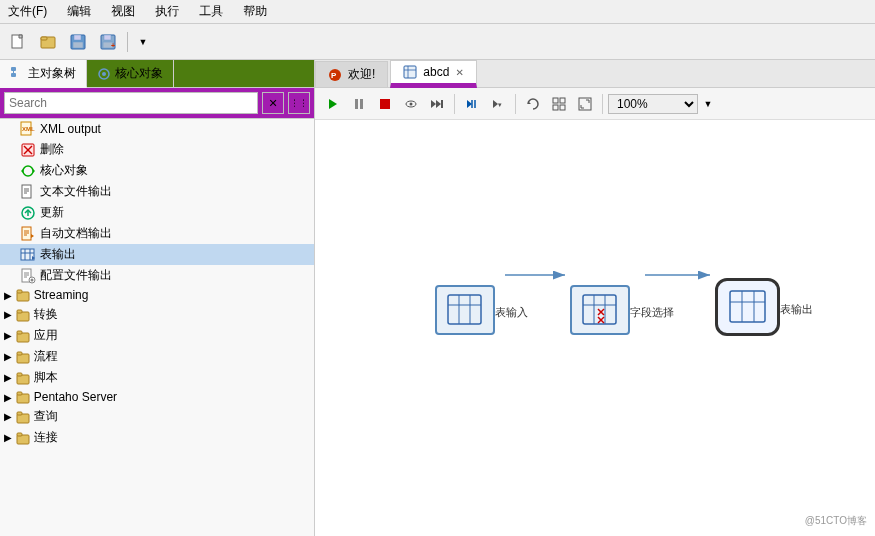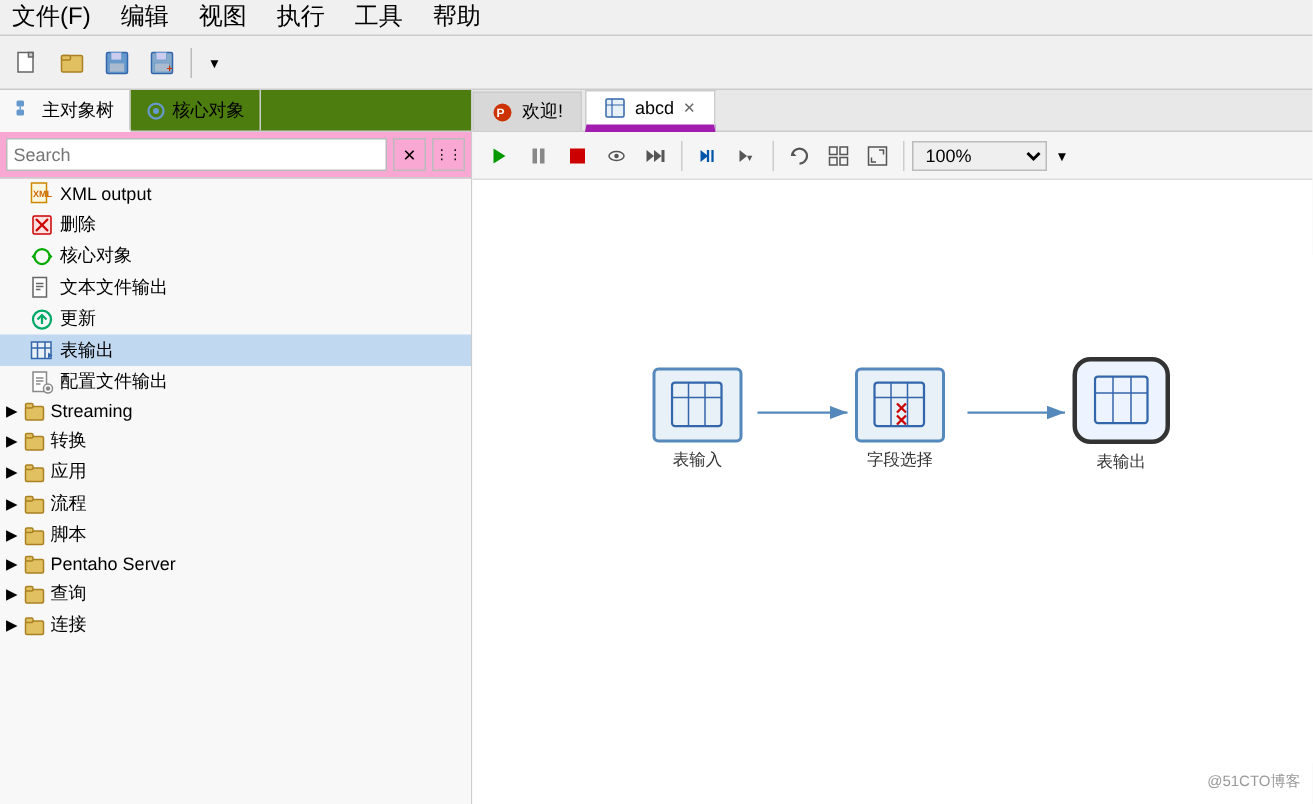--- a/index.html
+++ b/index.html
@@ -8,21 +8,21 @@
     
     .menubar {
       background: #f0f0f0;
       border-bottom: 1px solid #ccc;
       display: flex;
       align-items: center;
       height: 24px;
       padding: 0 4px;
       gap: 12px;
     }
-    .menubar-item { font-size: 16px; cursor: pointer; padding: 2px 4px; }
+    .menubar-item { font-size: 12px; cursor: pointer; padding: 2px 4px; }
 
     
     .toolbar {
       background: #f0f0f0;
       border-bottom: 1px solid #ccc;
       display: flex;
       align-items: center;
       height: 36px;
       padding: 0 4px;
       gap: 2px;
@@ -71,21 +71,21 @@
       border-bottom: 2px solid #f8f8f8;
       margin-bottom: -1px;
     }
 
     
     .search-bar {
       display: flex;
       align-items: center;
       padding: 4px;
       border-bottom: 1px solid #ccc;
-      background: #f9a8d4;
+      background: #a21caf;
       gap: 4px;
     }
     .search-input {
       flex: 1;
       border: 1px solid #bbb;
       padding: 2px 4px;
       font-size: 12px;
       height: 22px;
       outline: none;
     }
@@ -184,23 +184,24 @@
       flex: 1;
       position: relative;
       overflow: hidden;
       background: #ffffff;
     }
 
     
     .flow-node {
       position: absolute;
       display: flex;
-      flex-direction: column;
+      flex-direction: row;
       align-items: center;
       cursor: pointer;
+      margin-top: 40px;
     }
     .node-box {
       width: 60px; height: 50px;
       border: 2px solid #5588bb;
       background: #e8f0f8;
       display: flex; align-items: center; justify-content: center;
       border-radius: 4px;
     }
     .node-box.selected {
       border: 3px solid #333;
@@ -337,20 +338,30 @@
         <span>文本文件输出</span>
       </div>
       <div class="tree-item tree-item-indent">
         <svg width="16" height="16" viewBox="0 0 16 16">
           <circle cx="8" cy="8" r="6" fill="none" stroke="#00aa66" stroke-width="1.5"></circle>
           <path d="M5 8 L8 5 L11 8" fill="none" stroke="#00aa66" stroke-width="1.5"></path>
           <line x1="8" y1="5" x2="8" y2="11" stroke="#00aa66" stroke-width="1.5"></line>
         </svg>
         <span>更新</span>
       </div>
+      <div class="tree-item tree-item-indent">
+        <svg width="16" height="16" viewBox="0 0 16 16">
+          <rect x="2" y="1" width="9" height="13" fill="#fff8e0" stroke="#cc6600" stroke-width="1"></rect>
+          <line x1="4" y1="5" x2="9" y2="5" stroke="#cc6600" stroke-width="1"></line>
+          <line x1="4" y1="7" x2="9" y2="7" stroke="#cc6600" stroke-width="1"></line>
+          <line x1="4" y1="9" x2="7" y2="9" stroke="#cc6600" stroke-width="1"></line>
+          <polygon points="11,8 14,10 11,12" fill="#cc6600"></polygon>
+        </svg>
+        <span>自动文档输出</span>
+      </div>
       <div class="tree-item tree-item-indent selected" style="background:#c0d8f0;">
         <svg width="16" height="16" viewBox="0 0 16 16">
           <rect x="1" y="2" width="13" height="11" fill="#e8f0f8" stroke="#3366aa" stroke-width="1"></rect>
           <line x1="1" y1="6" x2="14" y2="6" stroke="#3366aa" stroke-width="1"></line>
           <line x1="5" y1="2" x2="5" y2="13" stroke="#3366aa" stroke-width="1"></line>
           <line x1="10" y1="2" x2="10" y2="13" stroke="#3366aa" stroke-width="1"></line>
           <polygon points="12,9 15,11 12,13" fill="#3366aa"></polygon>
         </svg>
         <span>表输出</span>
       </div>

